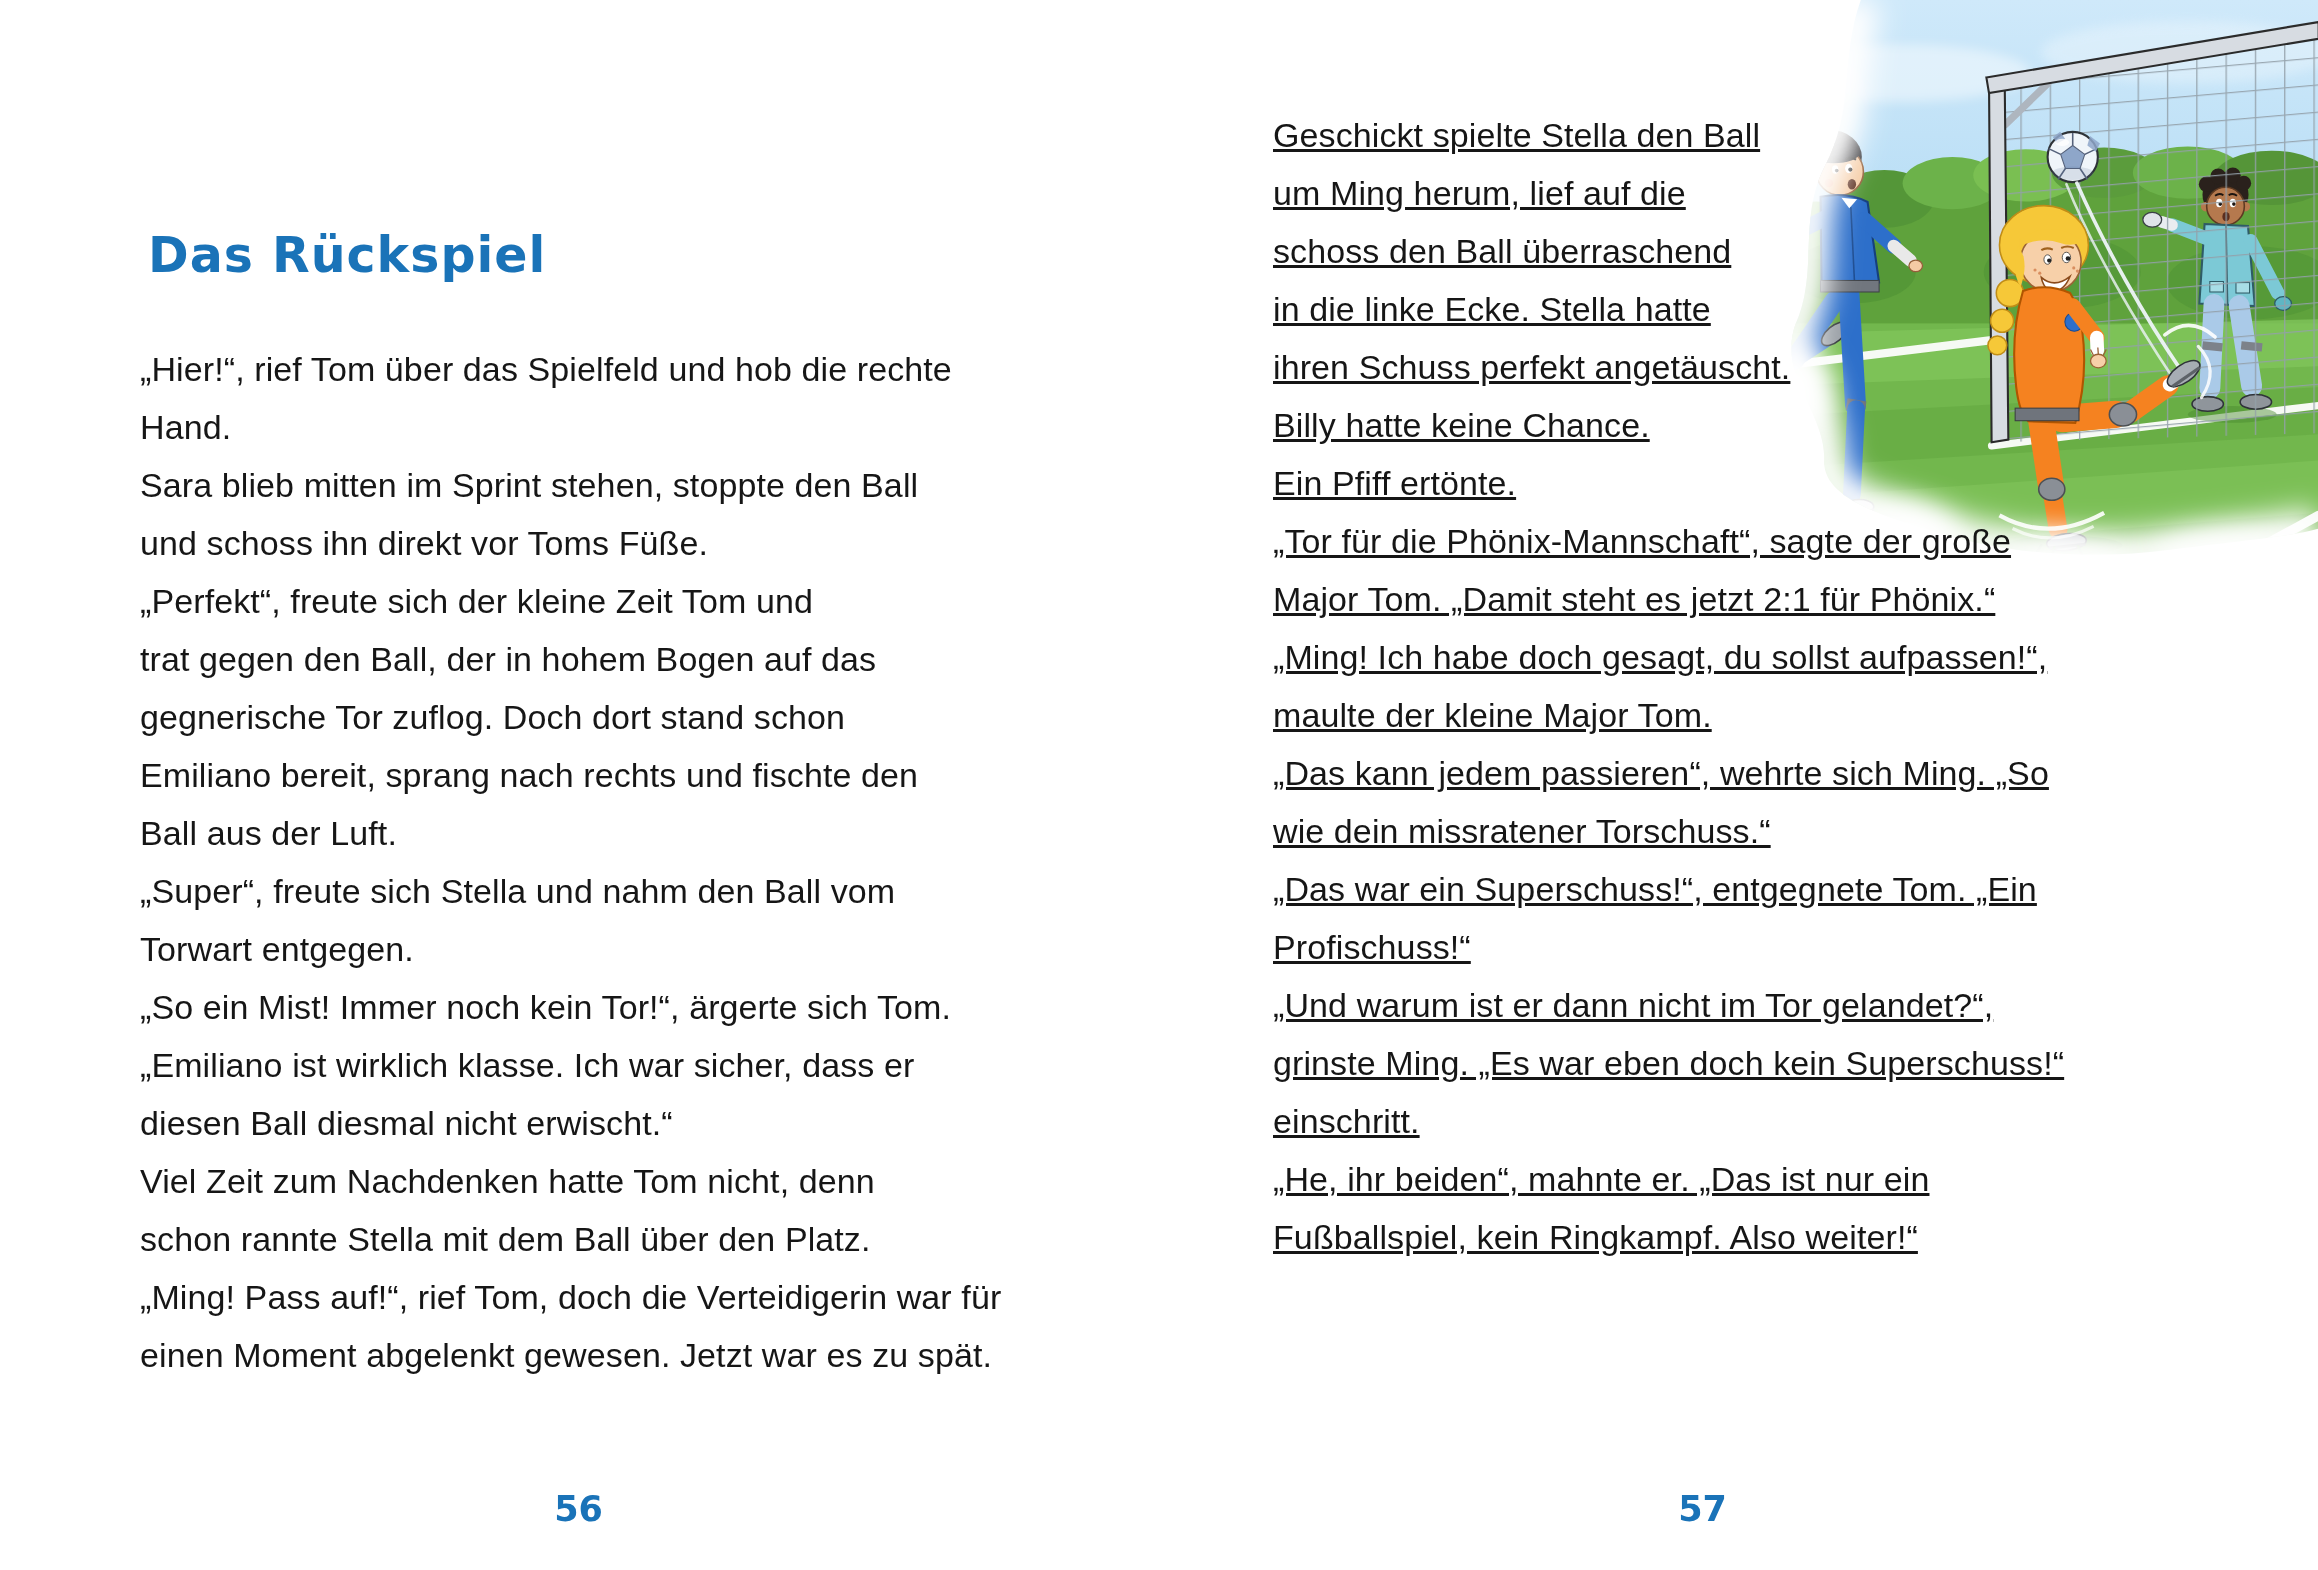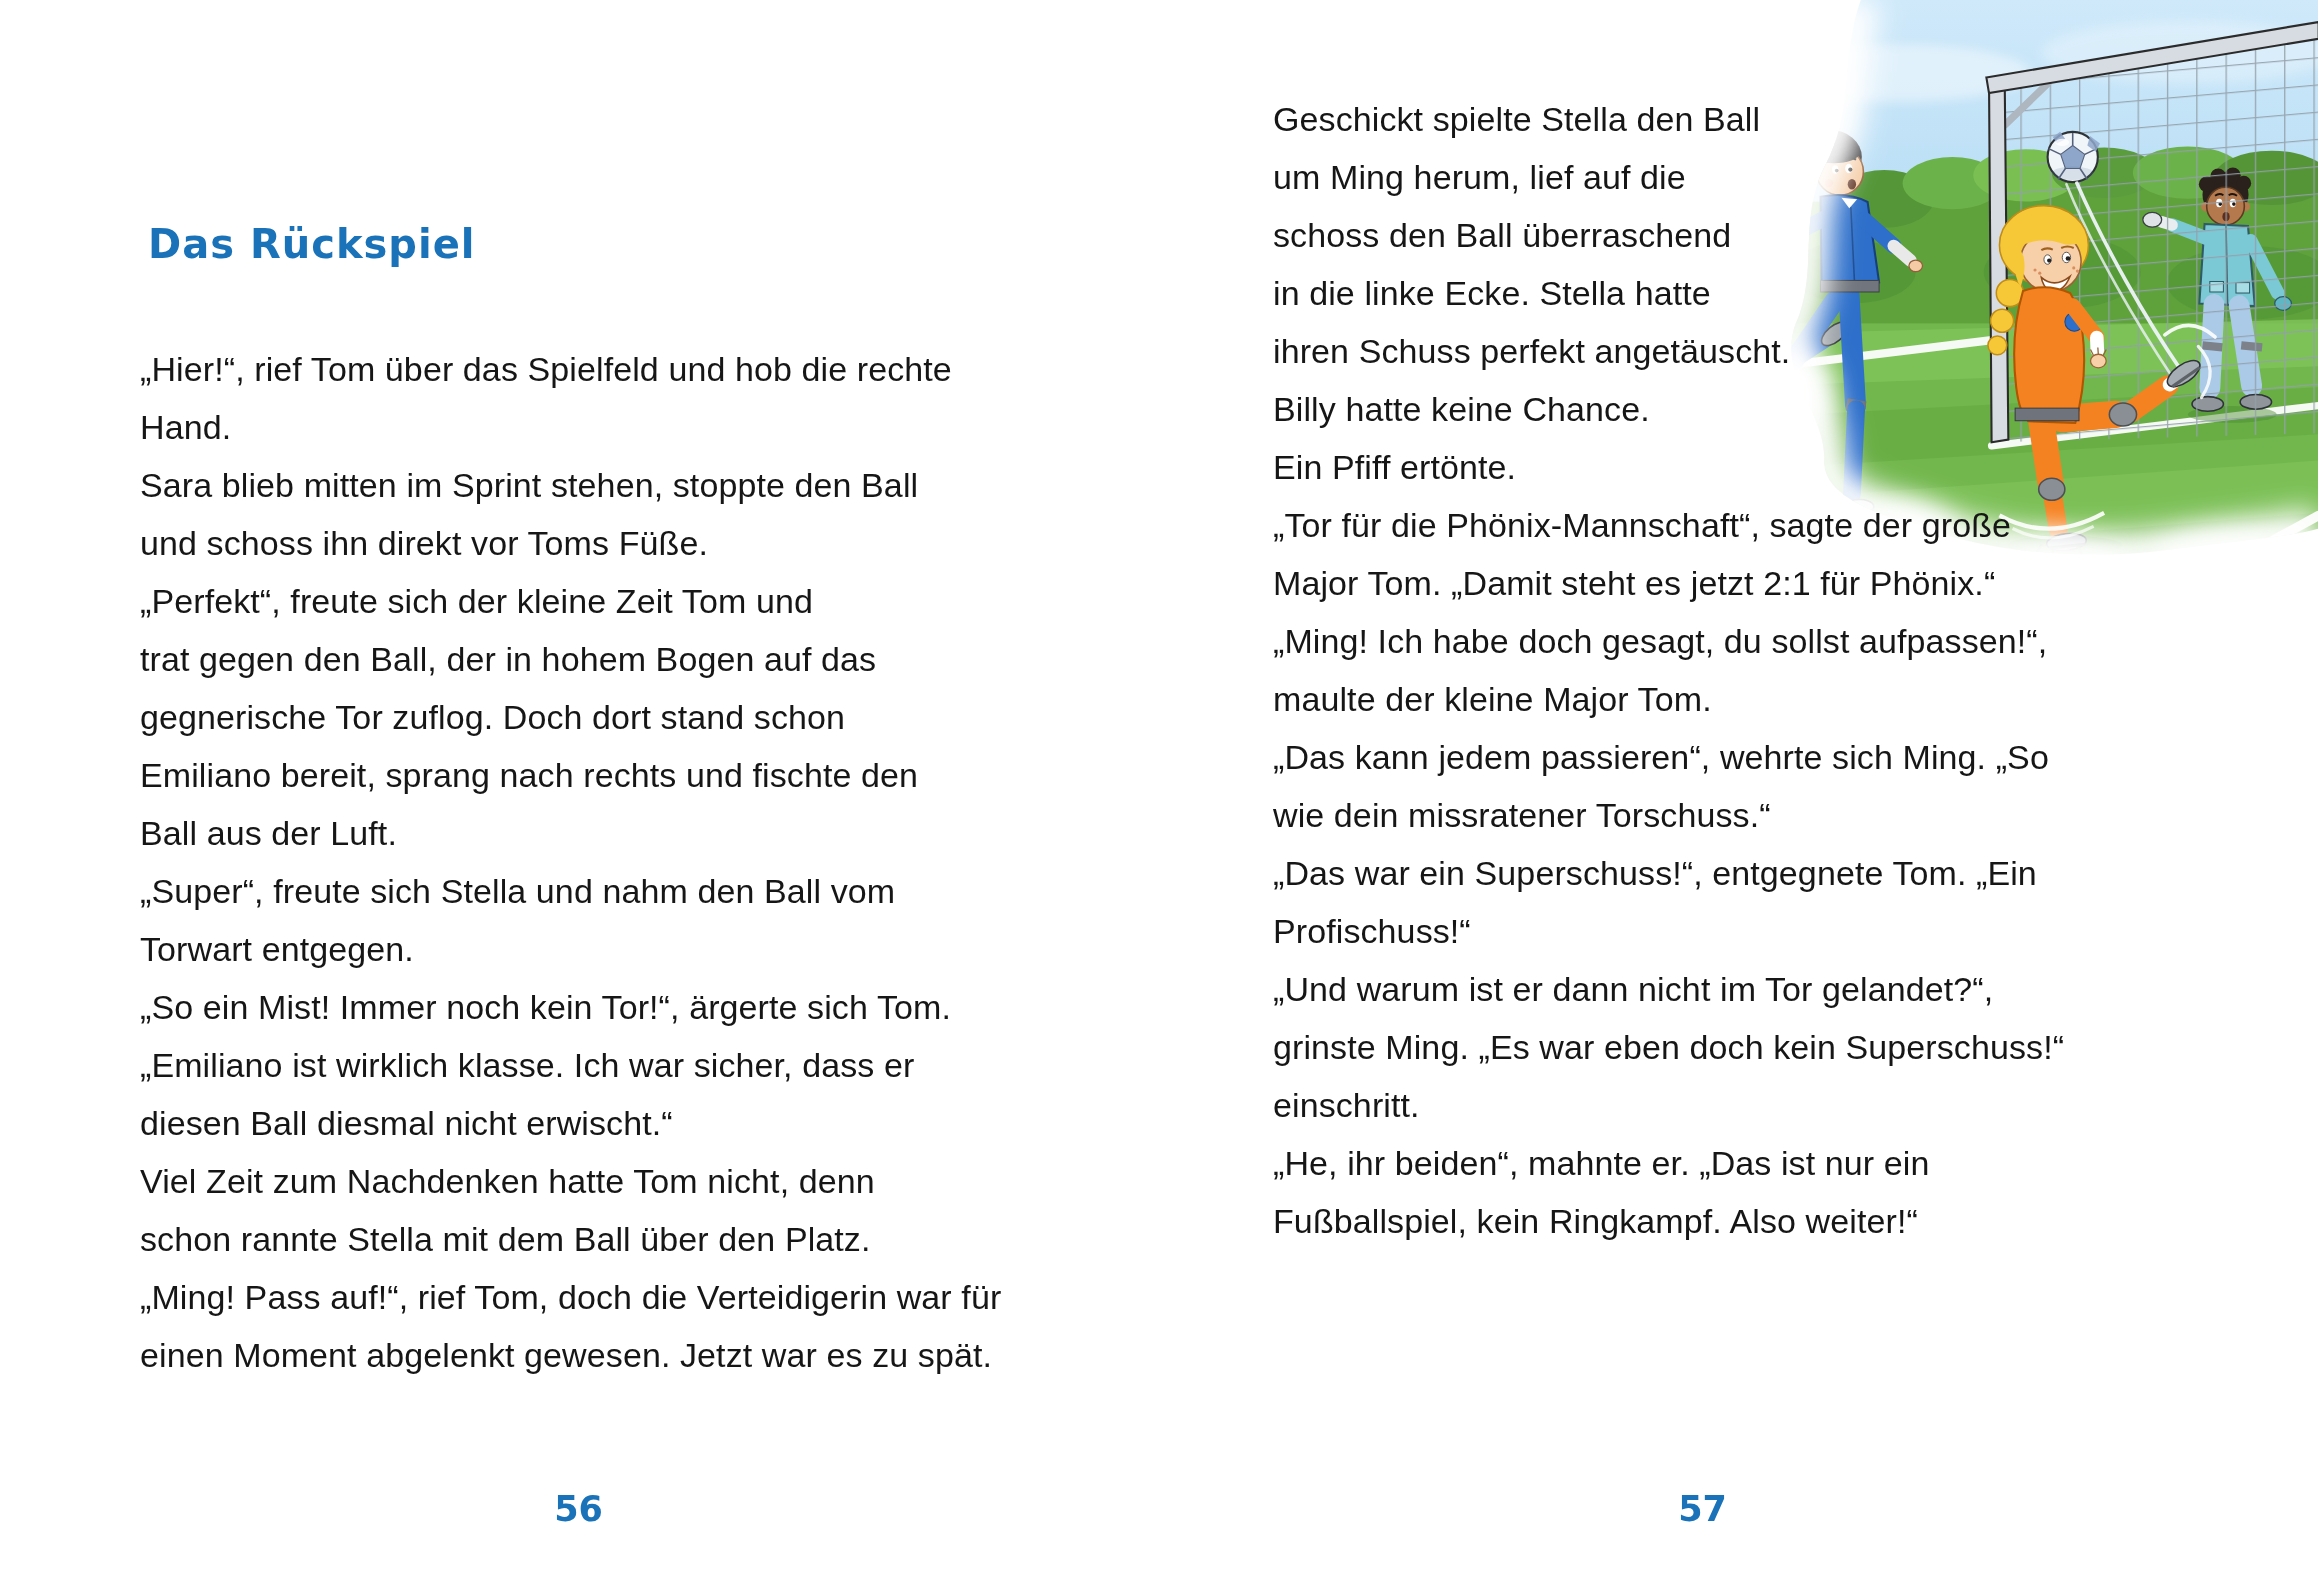--- a/index.html
+++ b/index.html
@@ -8,38 +8,38 @@
     position:relative;
     width:2319px;height:1571px;
     background:#ffffff;
     font-family:"Liberation Sans",sans-serif;
     overflow:hidden;
   }
   .heading{
     position:absolute;left:148px;top:194px;
     font-family:"DejaVu Sans",sans-serif;
     font-weight:700;
-    font-size:40px;
+    font-size:49px;
     letter-spacing:1px;
     color:#1a73b8;
     z-index:3;
   }
   .body-text{
     position:absolute;z-index:3;
     font-size:34px;
     color:#161616;
     letter-spacing:0.1px;
   }
   .body-text .line{
     height:58px;
     line-height:58px;
     white-space:pre;
   }
   .left-block{left:140px;top:340px;}
-  .right-block{left:1273px;top:90px;}
+  .right-block{left:1273px;top:106px;text-decoration:underline;}
   .page-num{
     position:absolute;z-index:3;
     width:157px;text-align:center;
     font-family:"DejaVu Sans",sans-serif;
     font-weight:700;
     font-size:35px;
     color:#1a73b8;
     margin-top:48px;
   }
   #num-left{left:500px;top:1441px;}

